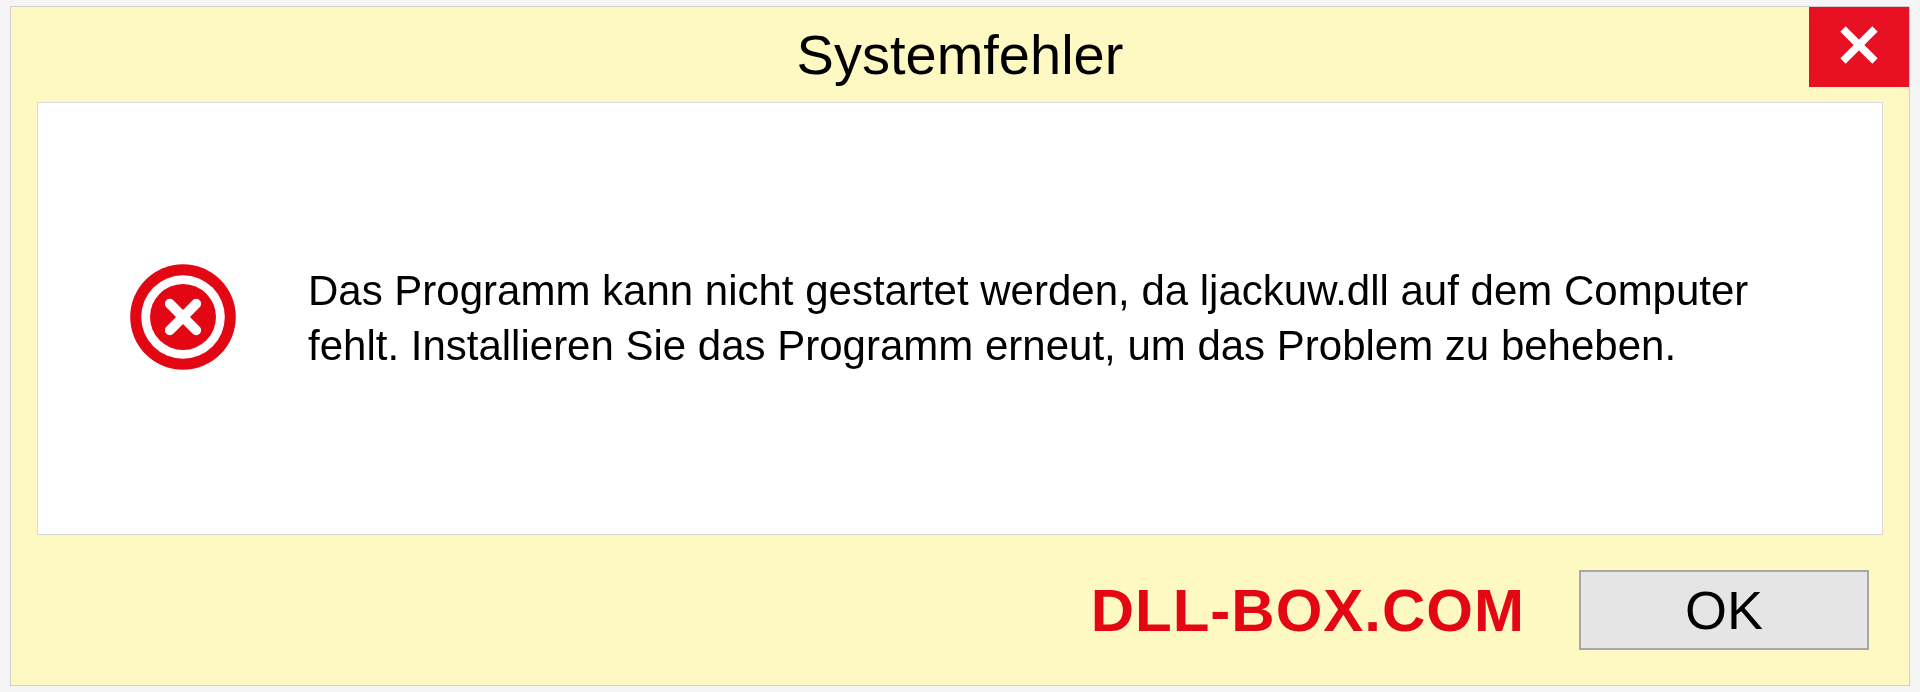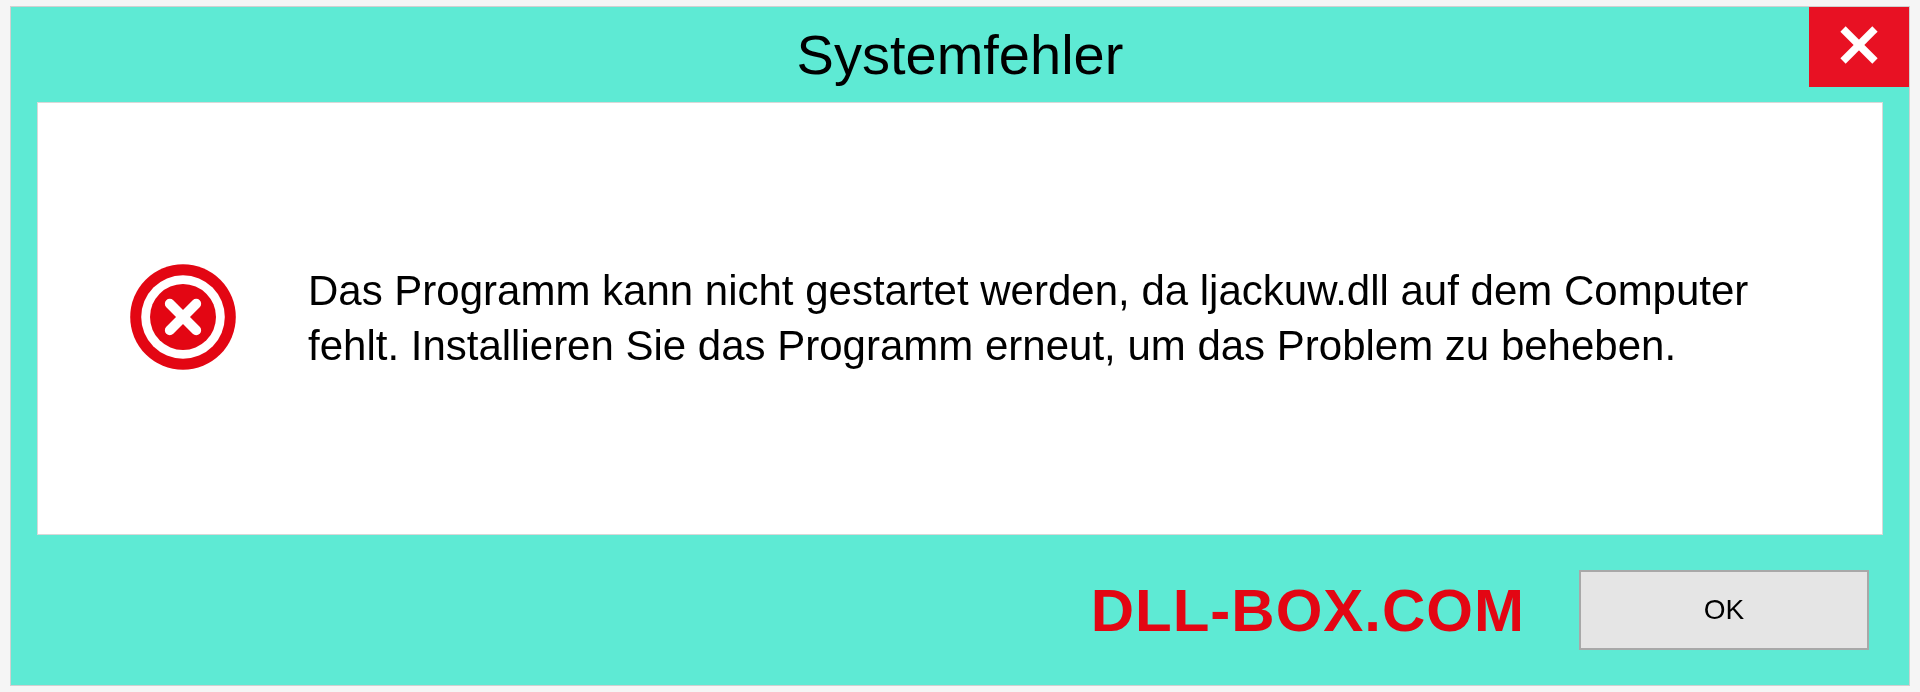--- a/index.html
+++ b/index.html
@@ -12,21 +12,21 @@
       height: 692px;
       font-family: "Segoe UI", Arial, sans-serif;
       background: #f5f5f5;
       display: flex;
       align-items: center;
       justify-content: center;
     }
     .dialog {
       width: 1900px;
       height: 680px;
-      background: #5eead4;
+      background: #fef9c3;
       border: 1px solid #d0d0d0;
       position: relative;
       display: flex;
       flex-direction: column;
     }
     .titlebar {
       height: 95px;
       display: flex;
       align-items: center;
       justify-content: center;
@@ -90,21 +90,21 @@
       font-family: Arial, sans-serif;
       color: #e30613;
       letter-spacing: 1px;
       margin-right: 30px;
     }
     .ok-btn {
       width: 290px;
       height: 80px;
       background: #e5e5e5;
       border: 2px solid #a8a8a8;
-      font-size: 28px;
+      font-size: 54px;
       color: #000;
       display: flex;
       align-items: center;
       justify-content: center;
       cursor: pointer;
       font-family: inherit;
     }
   </style>
 </head>
 <body>

